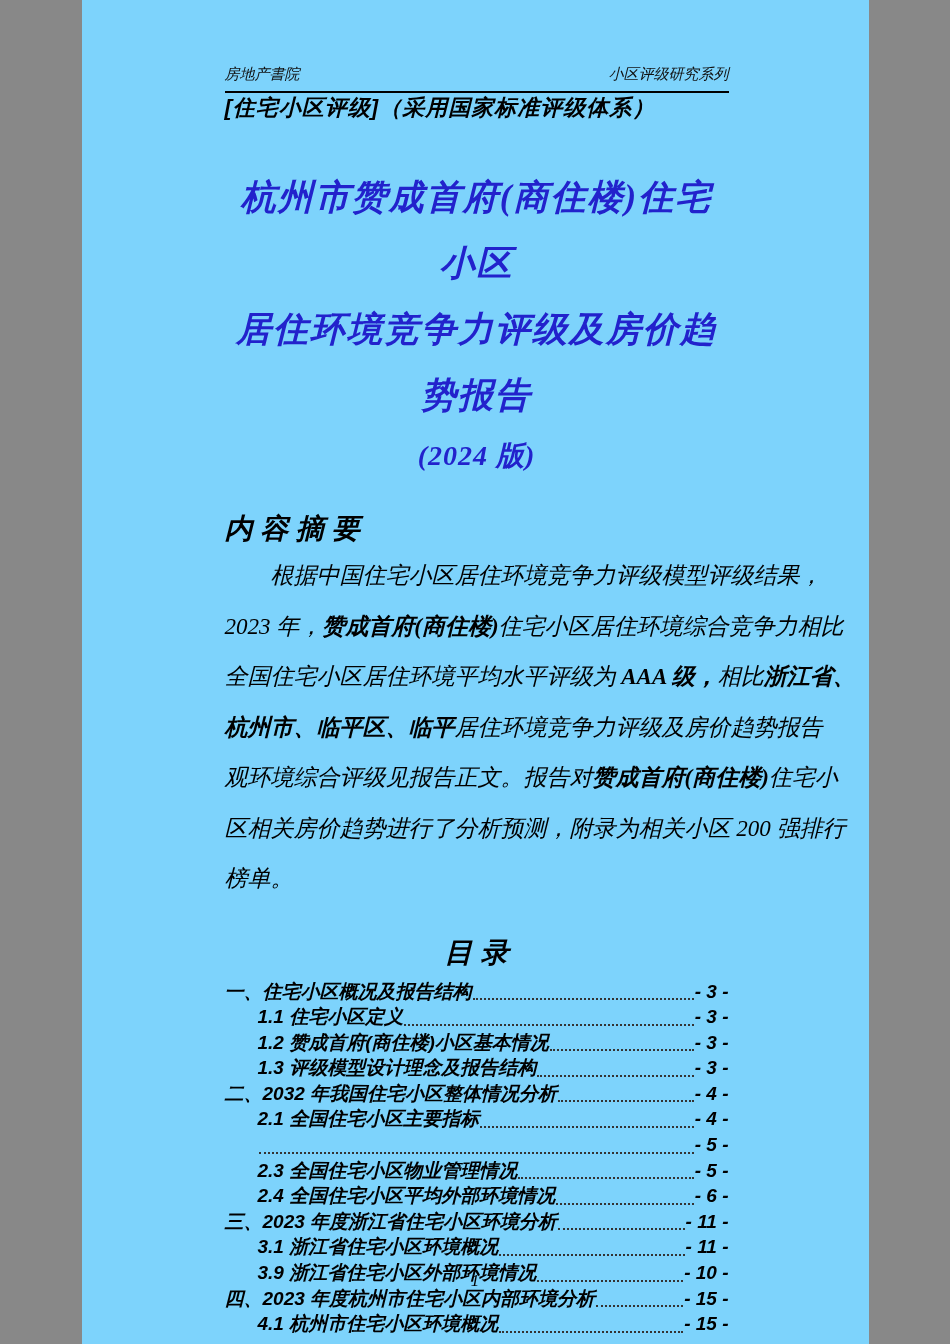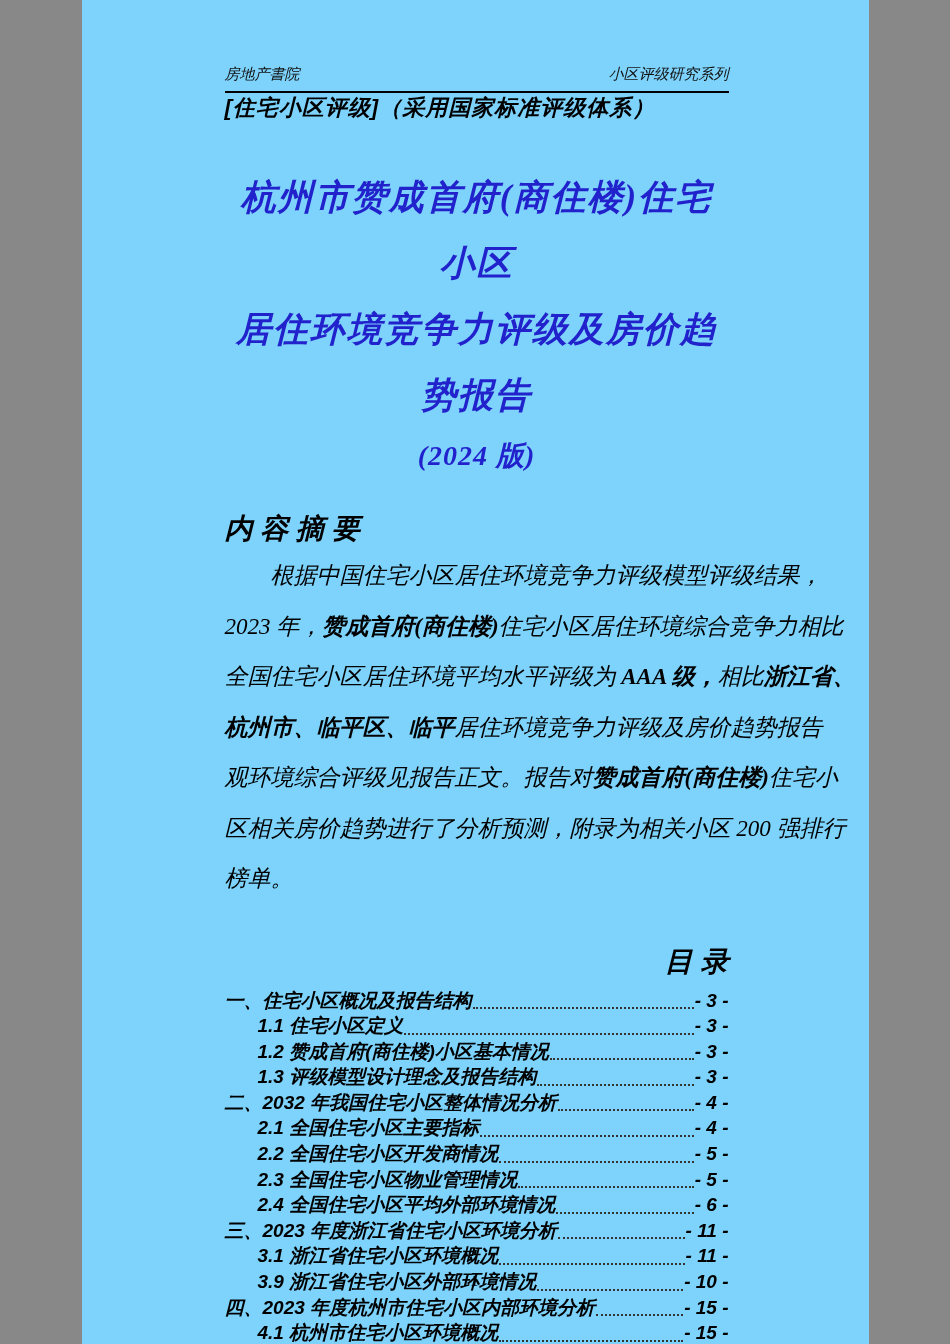--- a/index.html
+++ b/index.html
@@ -76,22 +76,22 @@
     text-align: justify;
     text-align-last: justify;
     white-space: nowrap;
   }
   .abs-line.indent { padding-left: 46px; }
   .abs-line.last { text-align-last: left; }
   .abs-line .b { font-weight: bold; }
 
   
   .toc-heading {
-    margin-top: 40px;
-    text-align: right;
+    margin-top: 31px;
+    text-align: center;
     font-family: "Liberation Sans", "DejaVu Sans", sans-serif;
     font-weight: bold;
     font-size: 28px;
     line-height: 34px;
   }
   .toc-list { margin-top: 9px; }
   .toc-entry {
     display: flex;
     align-items: flex-end;
     font-family: "Liberation Sans", "DejaVu Sans", sans-serif;
@@ -182,21 +182,20 @@
           <span class="toc-label">二、2032 年我国住宅小区整体情况分析</span>
           <span class="toc-leader"></span>
           <span class="toc-page">- 4 -</span>
         </div>
         <div class="toc-entry lv2">
           <span class="toc-label">2.1 全国住宅小区主要指标</span>
           <span class="toc-leader"></span>
           <span class="toc-page">- 4 -</span>
         </div>
         <div class="toc-entry lv2">
-          <span class="toc-label">2.2 全国住宅小区开发商情况</span>
           <span class="toc-leader"></span>
           <span class="toc-page">- 5 -</span>
         </div>
         <div class="toc-entry lv2">
           <span class="toc-label">2.3 全国住宅小区物业管理情况</span>
           <span class="toc-leader"></span>
           <span class="toc-page">- 5 -</span>
         </div>
         <div class="toc-entry lv2">
           <span class="toc-label">2.4 全国住宅小区平均外部环境情况</span>

